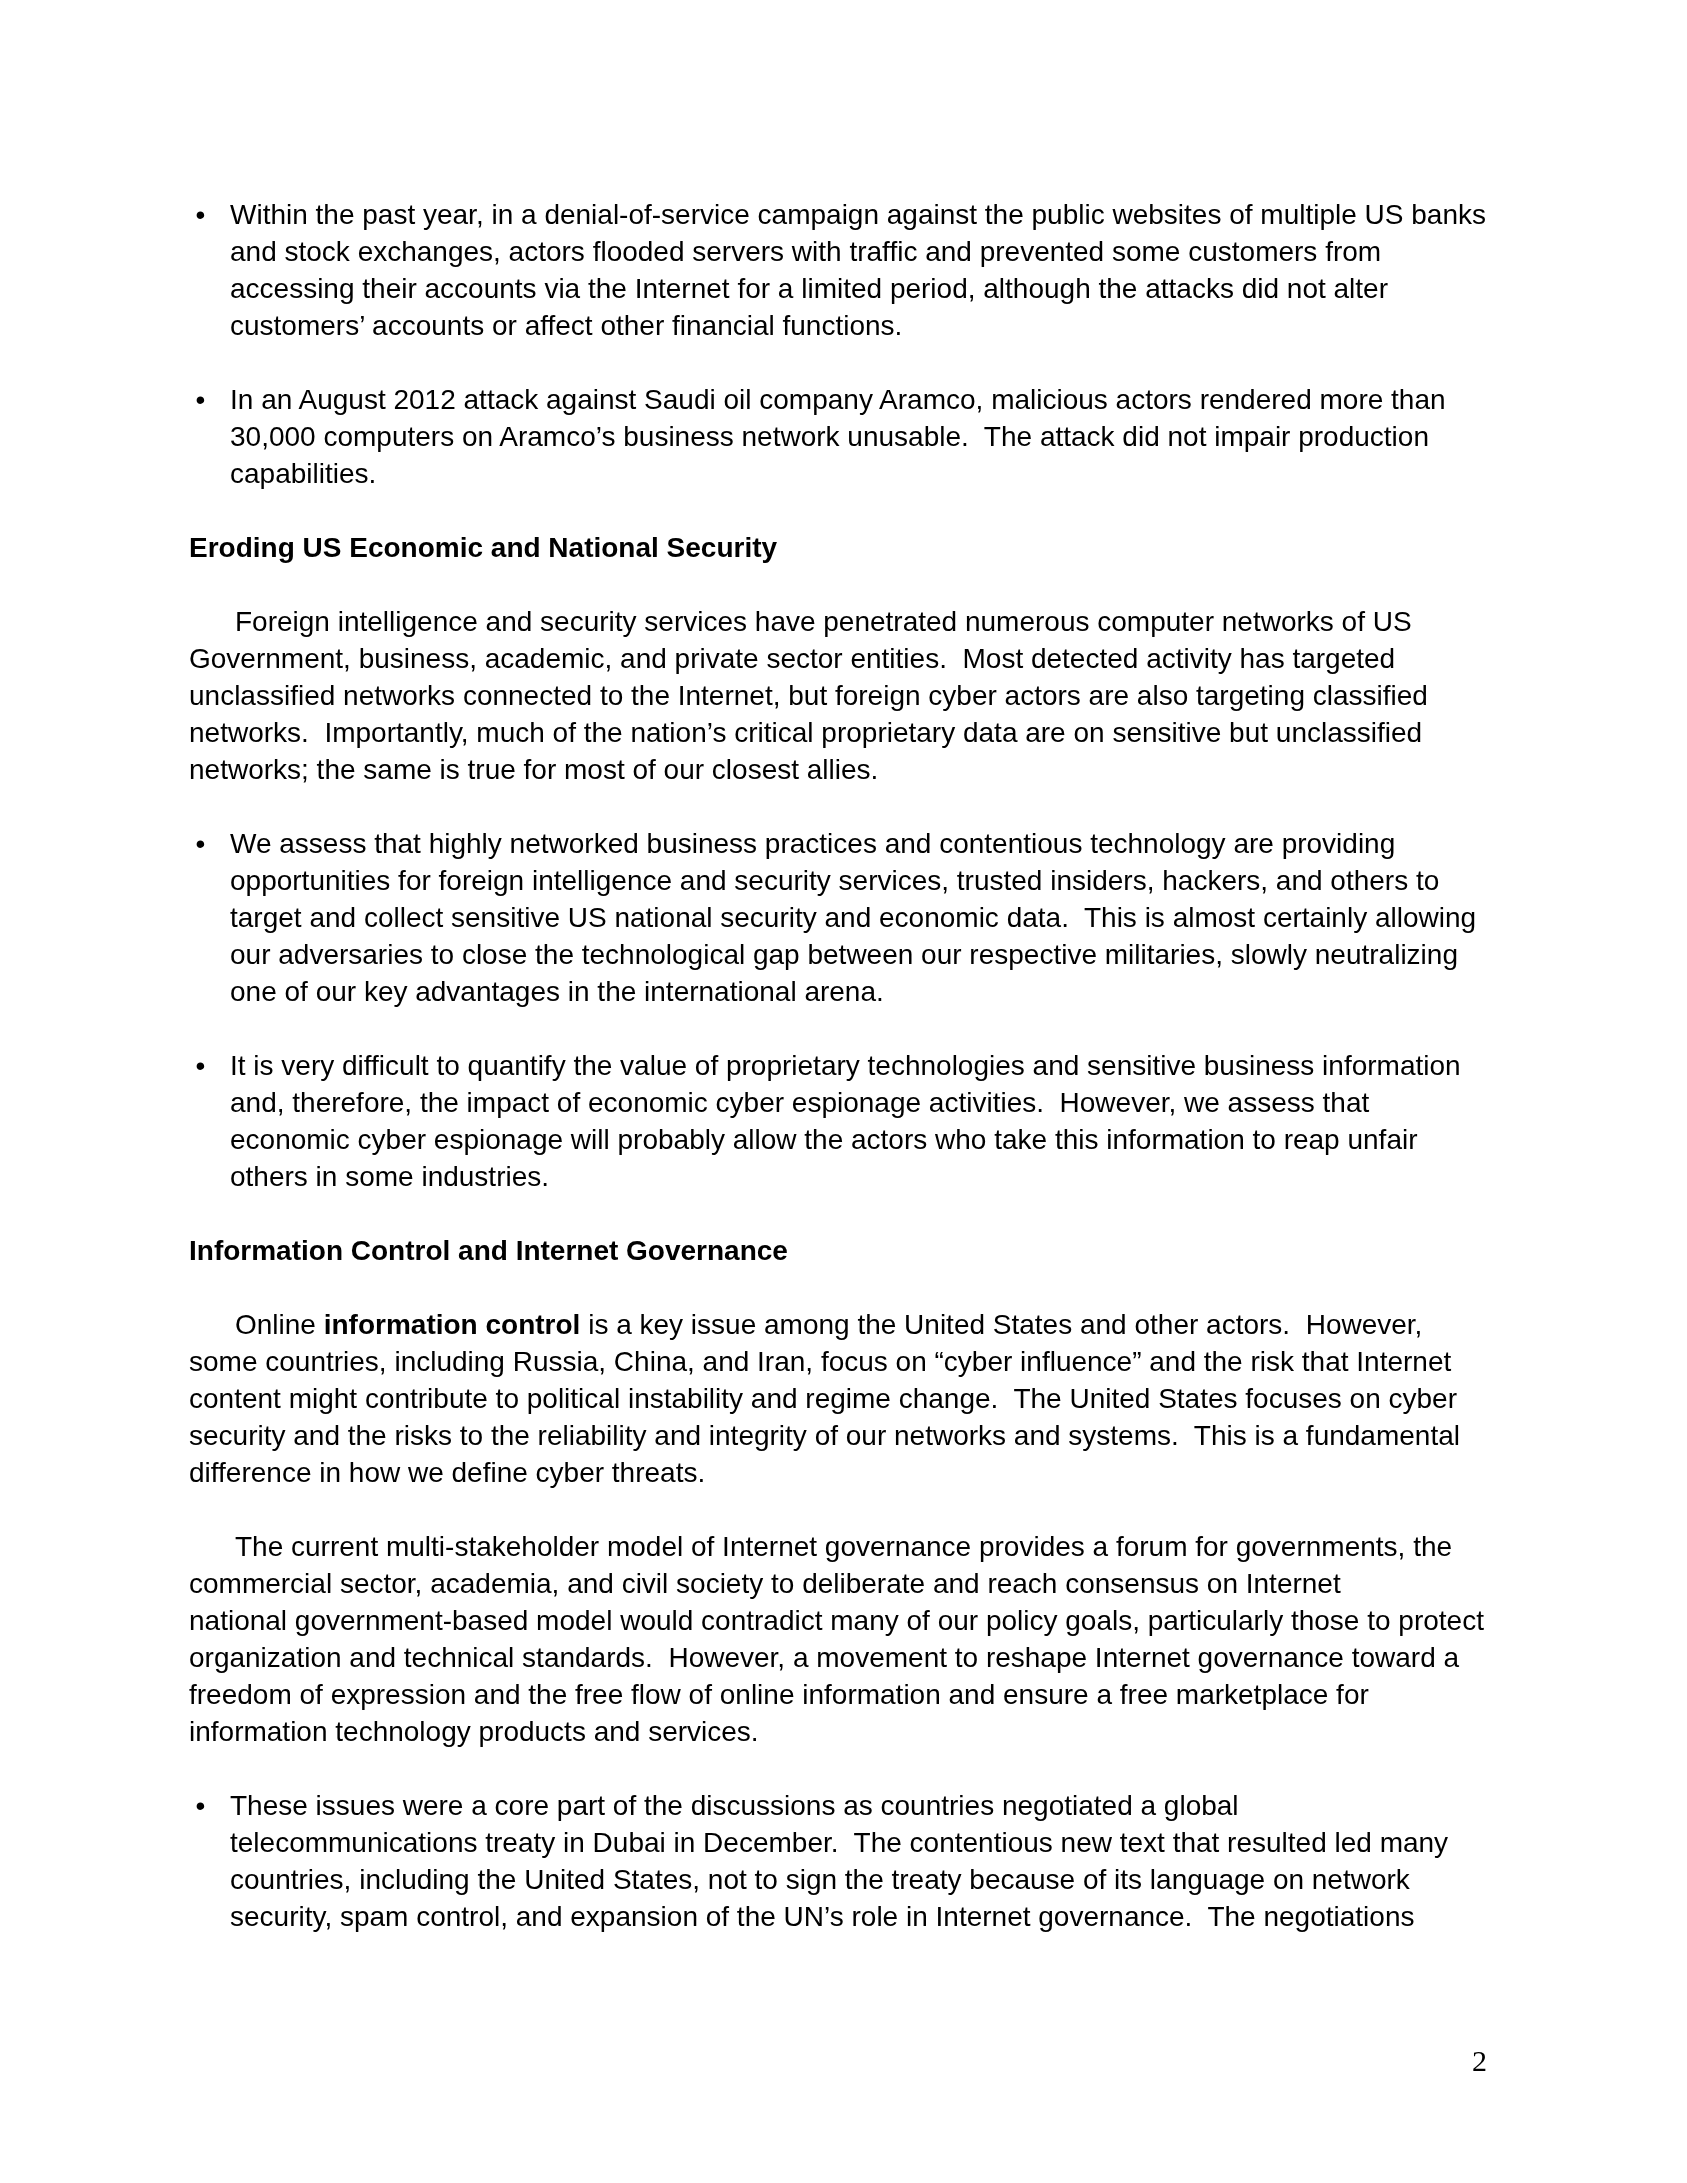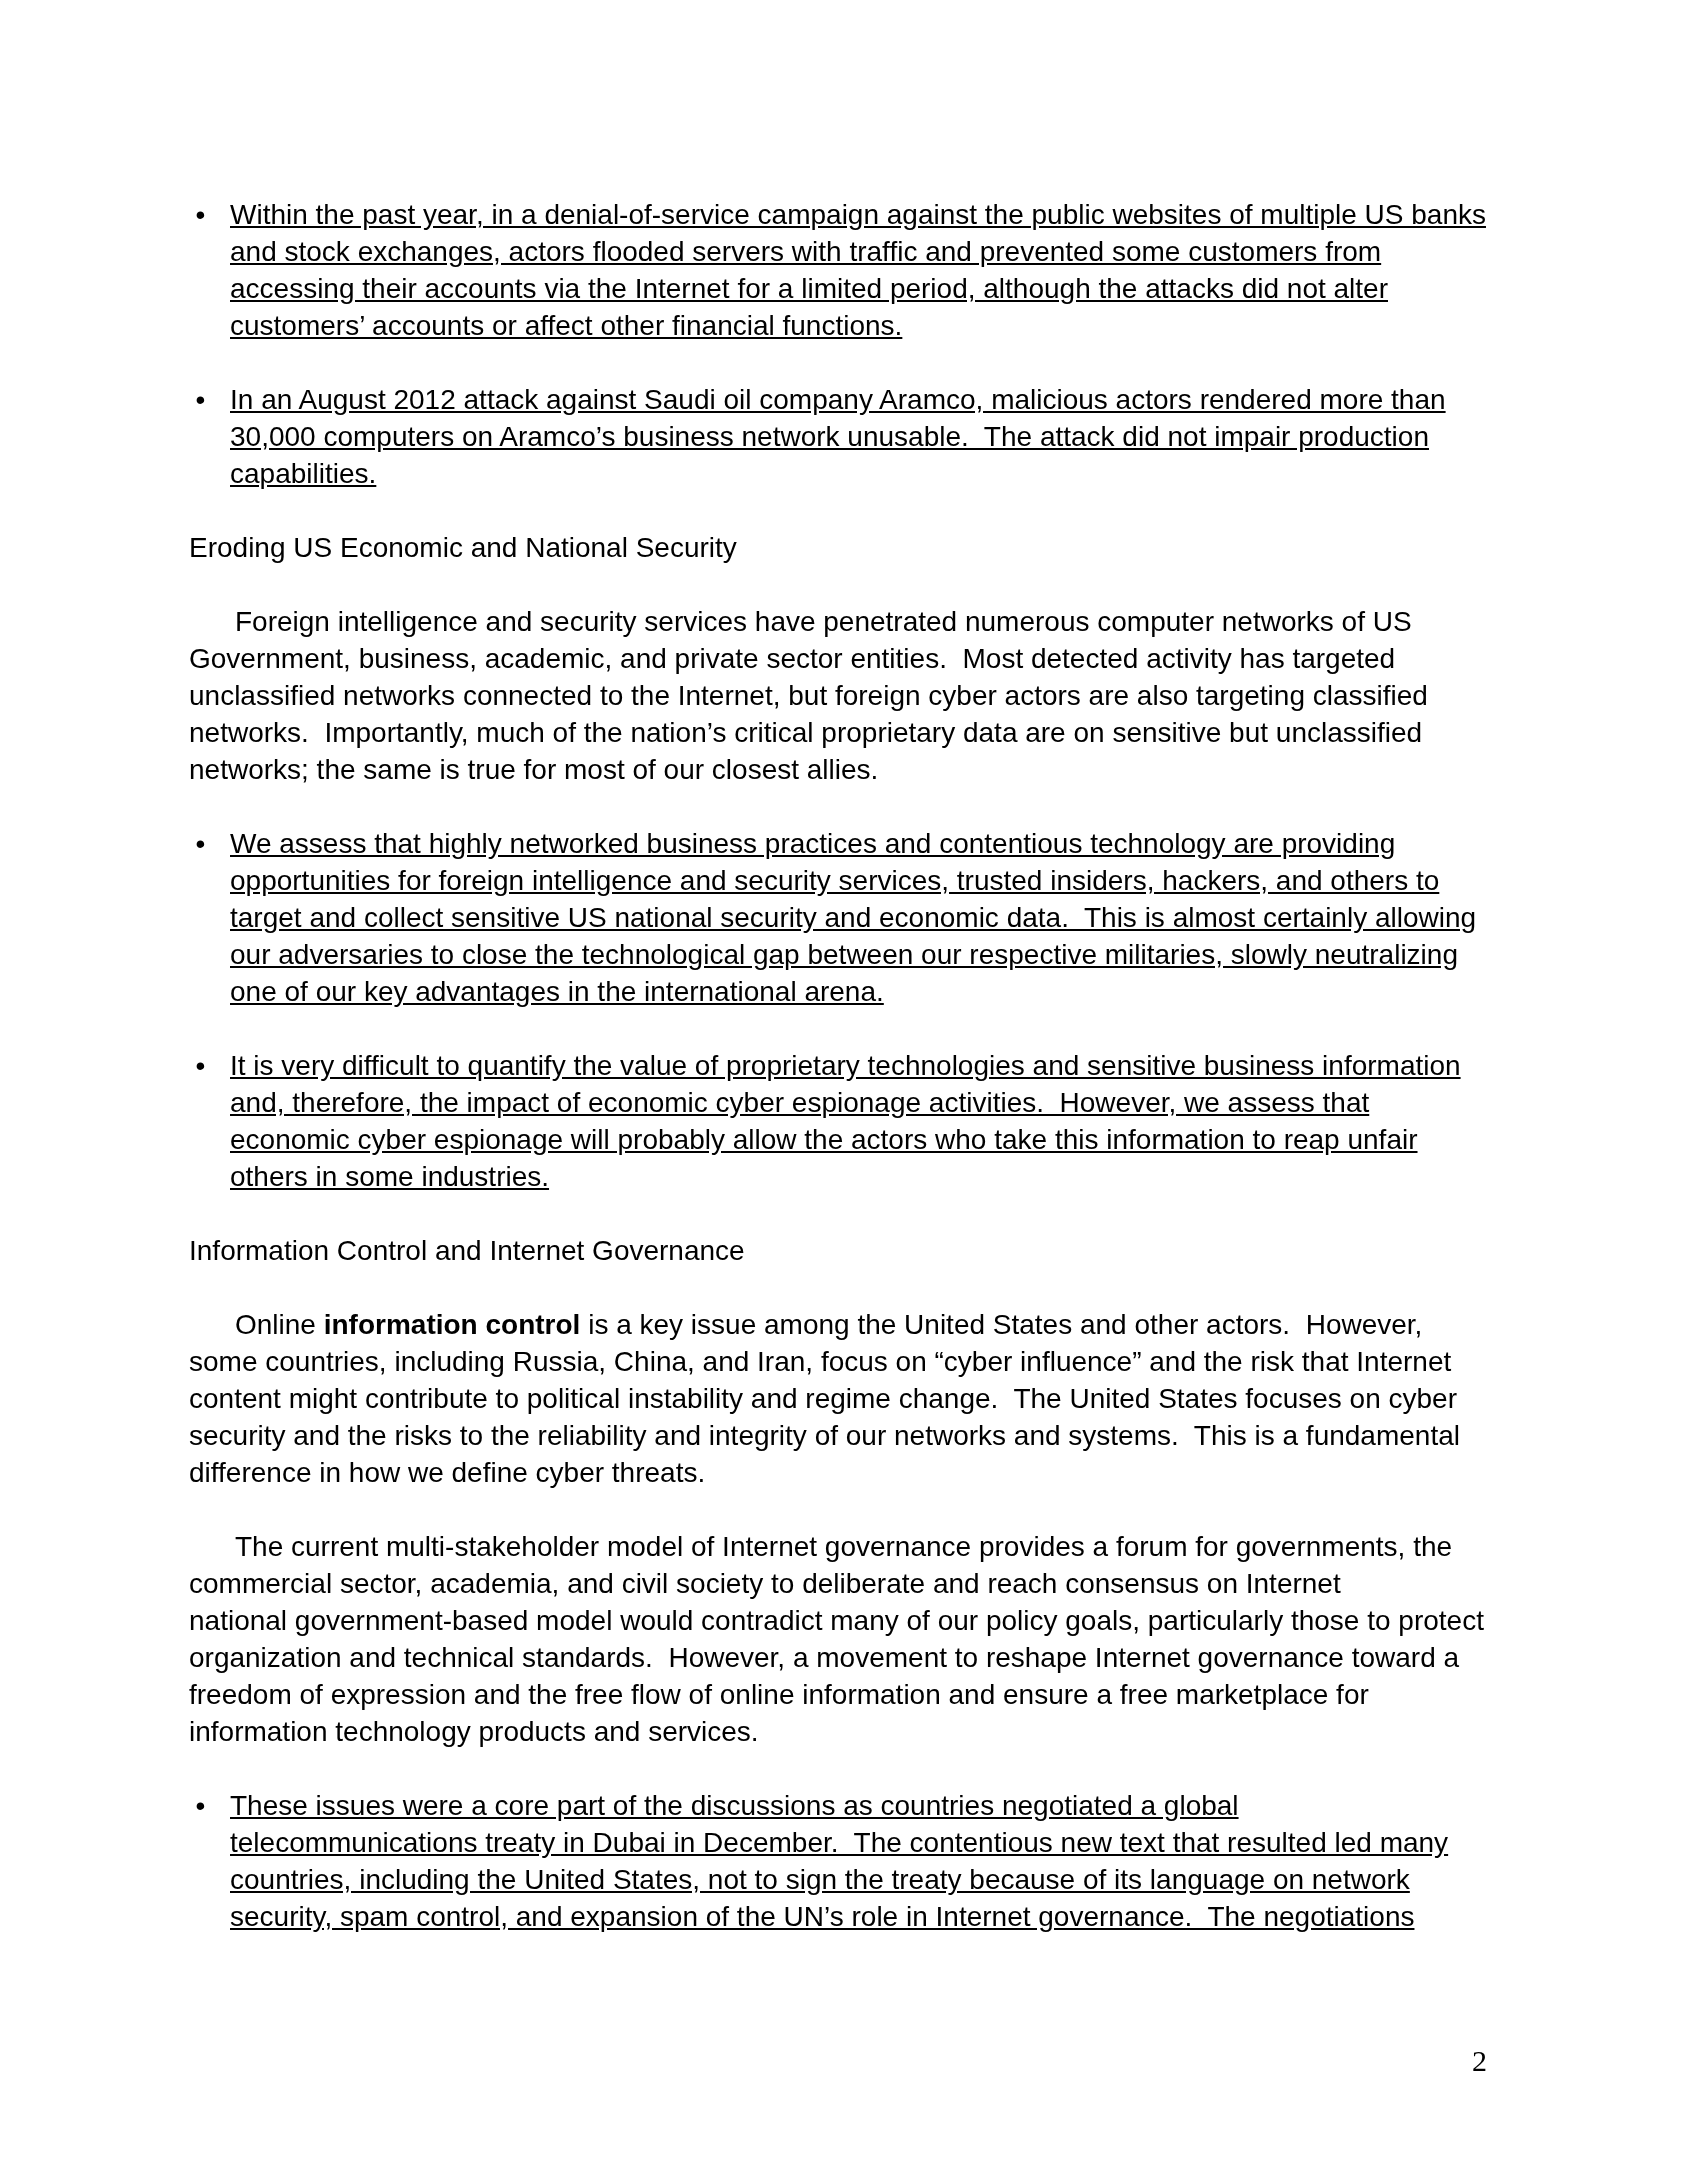--- a/index.html
+++ b/index.html
@@ -24,39 +24,38 @@
     top: 196px;
     width: 1313px;
   }
   .block {
     margin-bottom: 37px;
   }
   .line {
     white-space: pre;
   }
   .heading .line {
-    font-weight: normal;
+    font-weight: bold;
     margin-top: 8px;
   }
   .paragraph .line.indent {
     padding-left: 46px;
   }
   .bullet {
     position: relative;
     display: flex;
     align-items: flex-start;
   }
   .bullet .marker {
     flex: 0 0 41px;
     box-sizing: border-box;
     padding-left: 6.6px;
   }
   .bullet .btext {
     flex: 1 1 auto;
-    text-decoration: underline;
   }
   .page-number {
     position: absolute;
     top: 2044px;
     right: 200px;
     font-family: "Liberation Serif", serif;
     font-size: 30px;
     line-height: 33px;
     color: #000000;
   }

